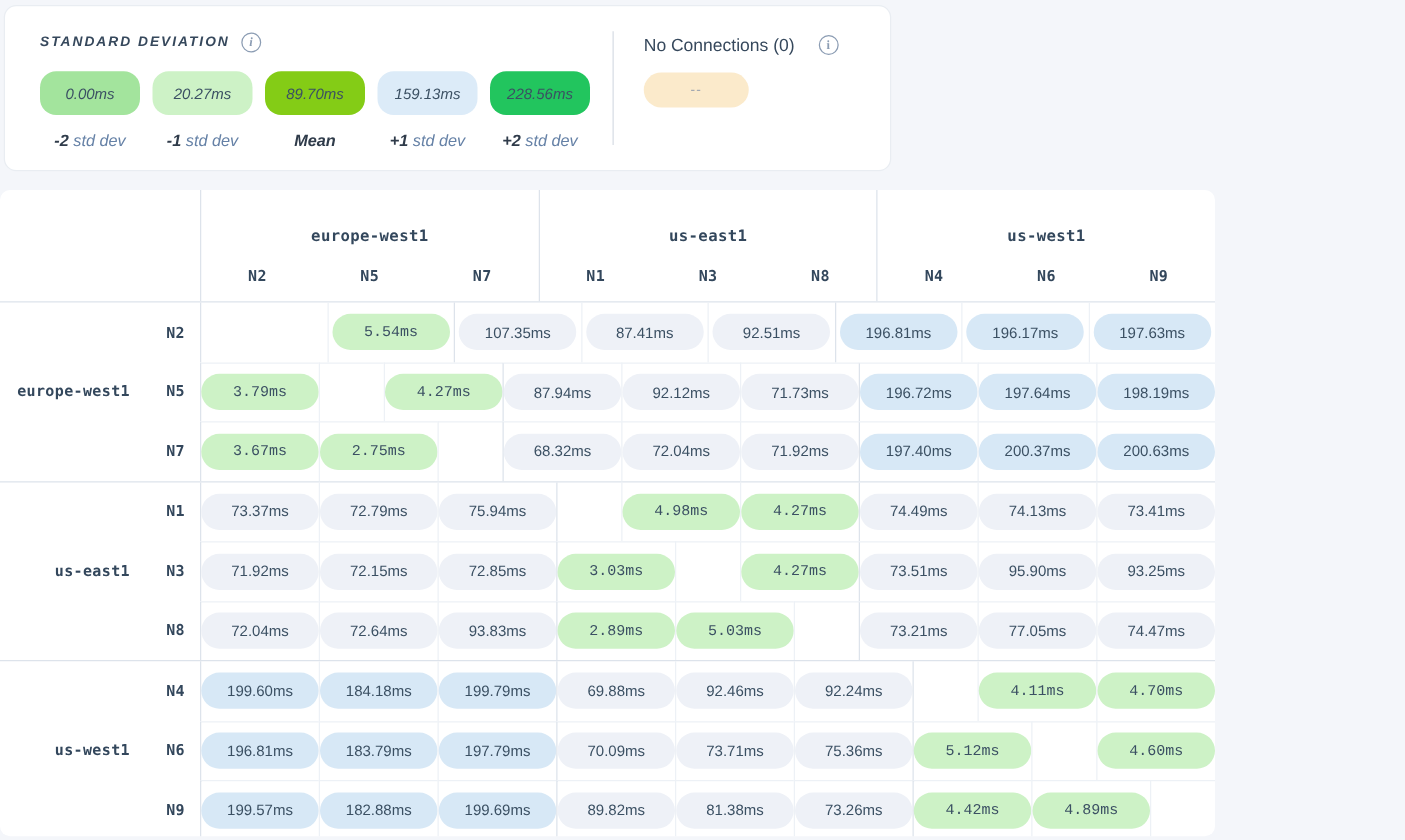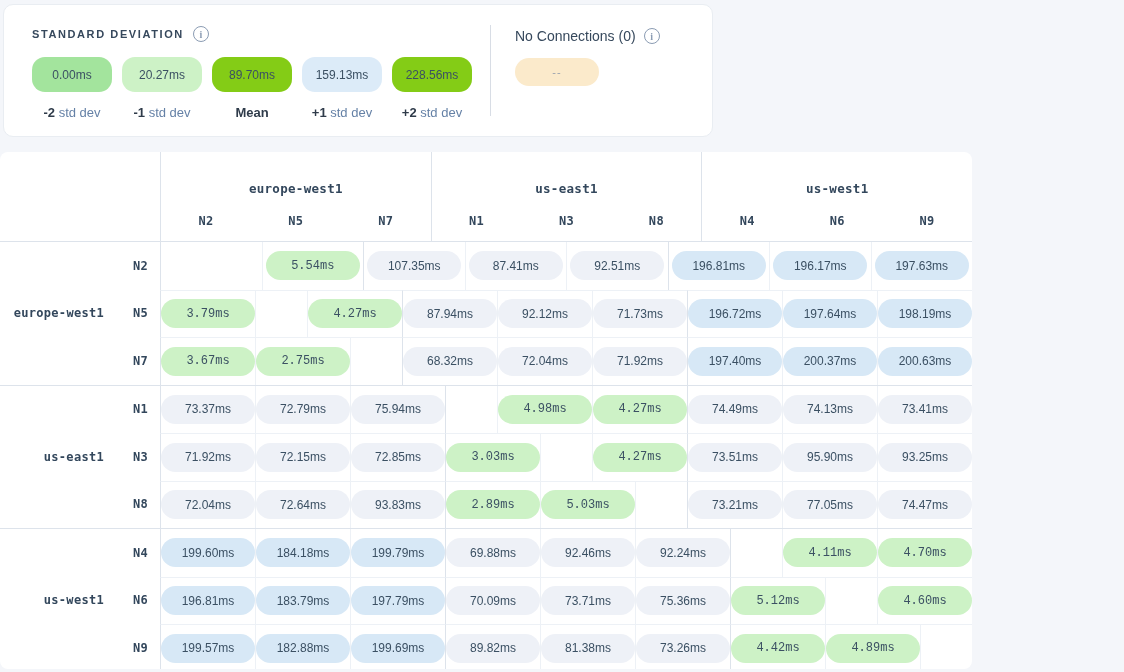--- a/index.html
+++ b/index.html
@@ -12,21 +12,21 @@
 
   
   .legend-card {
     width:710px; height:133px;
     margin:4px 0 0 3px;
     background:#ffffff;
     border:1px solid var(--card_border);
     border-radius:10px;
     display:flex;
   }
-  .legend-left { padding:21px 18px 0 28px; }
+  .legend-left { padding:21px 18px 0 28px;font-style:italic; }
   .legend-title-row { display:flex; align-items:center; gap:9px; margin-bottom:15px; }
   .legend-title {
     font-size:11px; font-weight:bold; letter-spacing:1.6px;
     color:var(--title_text);
   }
   .info-icon {
     width:16px; height:16px; border:1.5px solid var(--icon_color); border-radius:50%;
     color:var(--icon_color); font-size:10px; font-weight:bold;
     font-family:"Liberation Serif", serif;
     display:inline-flex; align-items:center; justify-content:center;
@@ -36,21 +36,21 @@
   .legend-chip {
     width:80px; height:35px; border-radius:13px;
     display:flex; align-items:center; justify-content:center;
     font-size:12px; color:var(--chip_text);
   }
   .label-row { display:flex; gap:10px; }
   .legend-label { width:80px; text-align:center; font-size:13px; color:var(--label_muted); }
   .legend-label b { color:var(--label_strong); }
   .legend-divider { width:1px; background:var(--divider); margin:20px 0; }
   .legend-right { padding:23px 0 0 24px; }
-  .nc-title-row { display:flex; align-items:center; gap:8px; font-size:14px; color:var(--title_text); }
+  .nc-title-row { display:flex; align-items:center; gap:19px; font-size:14px; color:var(--title_text); }
   .nc-chip {
     margin-top:14px; width:84px; height:28px; border-radius:14px;
     background:var(--no_connection); color:var(--nc_text);
     display:flex; align-items:center; justify-content:center;
     font-size:11px; letter-spacing:1px;
   }
 
   
   .matrix {
     margin-top:15px;
@@ -103,21 +103,21 @@
   <div class="legend-left">
     <div class="legend-title-row">
       <span class="legend-title">STANDARD DEVIATION</span>
       <span class="info-icon">i</span>
     </div>
     <div class="chip-row" id="legend-chips">
         <div class="legend-chip" style="background: rgb(163, 228, 157);">0.00ms</div>
         <div class="legend-chip" style="background: rgb(205, 242, 198);">20.27ms</div>
         <div class="legend-chip" style="background: #84cc16;">89.70ms</div>
         <div class="legend-chip" style="background: rgb(220, 235, 248);">159.13ms</div>
-        <div class="legend-chip" style="background: #84cc16; text-align: right;">228.56ms</div>
+        <div class="legend-chip" style="background: #22c55e; text-align: right;">228.56ms</div>
       </div>
     <div class="label-row" id="legend-labels">
         <div class="legend-label"><b>-2</b><span> std dev</span></div>
         <div class="legend-label"><b>-1</b><span> std dev</span></div>
         <div class="legend-label"><b>Mean</b></div>
         <div class="legend-label"><b>+1</b><span> std dev</span></div>
         <div class="legend-label"><b>+2</b><span> std dev</span></div>
       </div>
   </div>
   <div class="legend-divider"></div>

